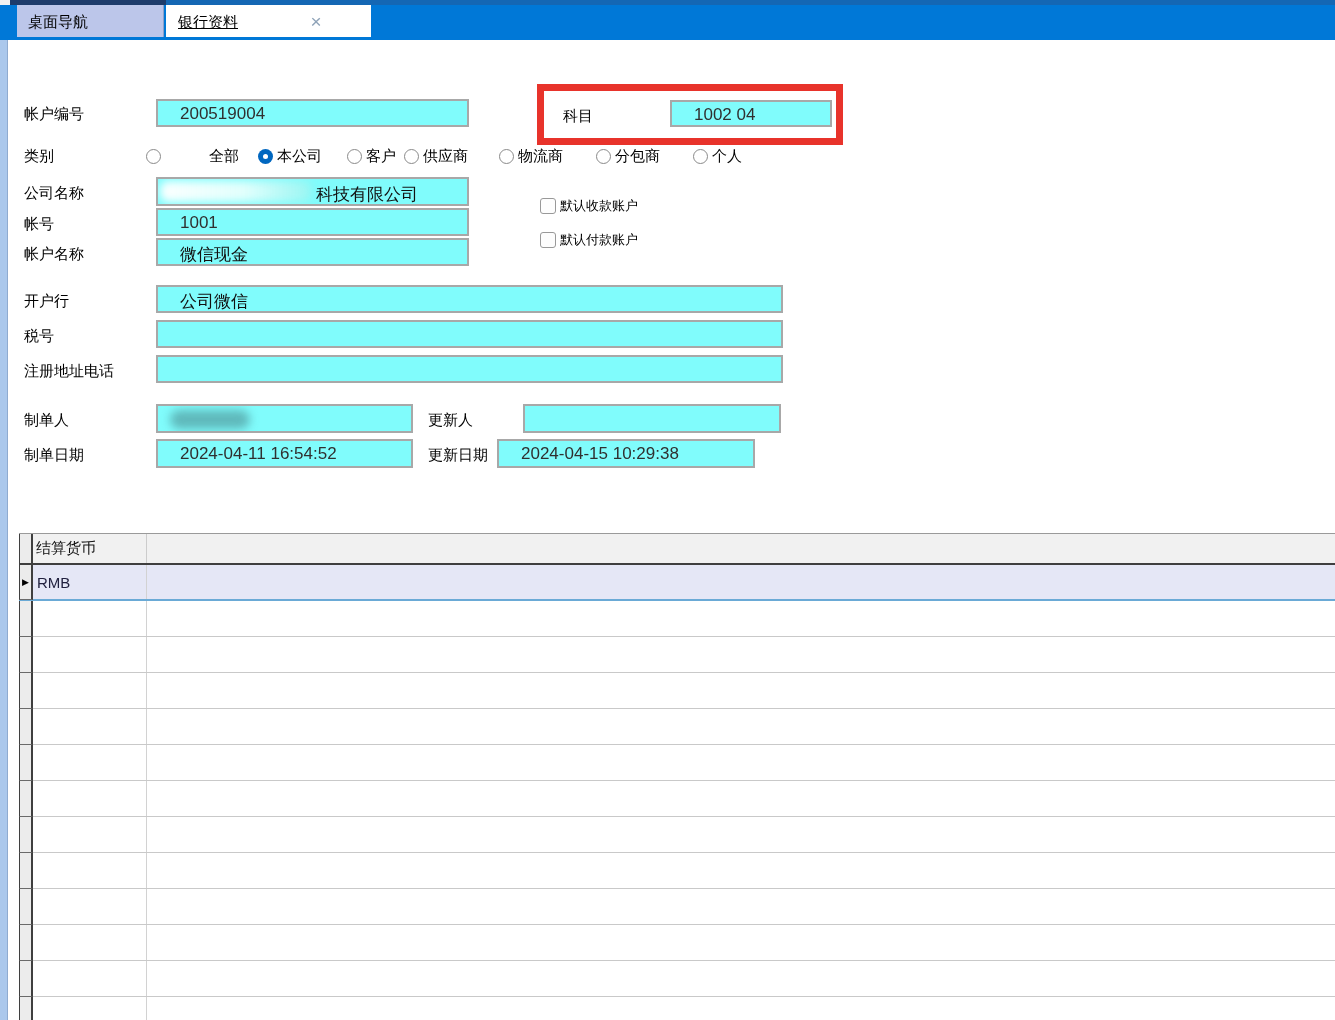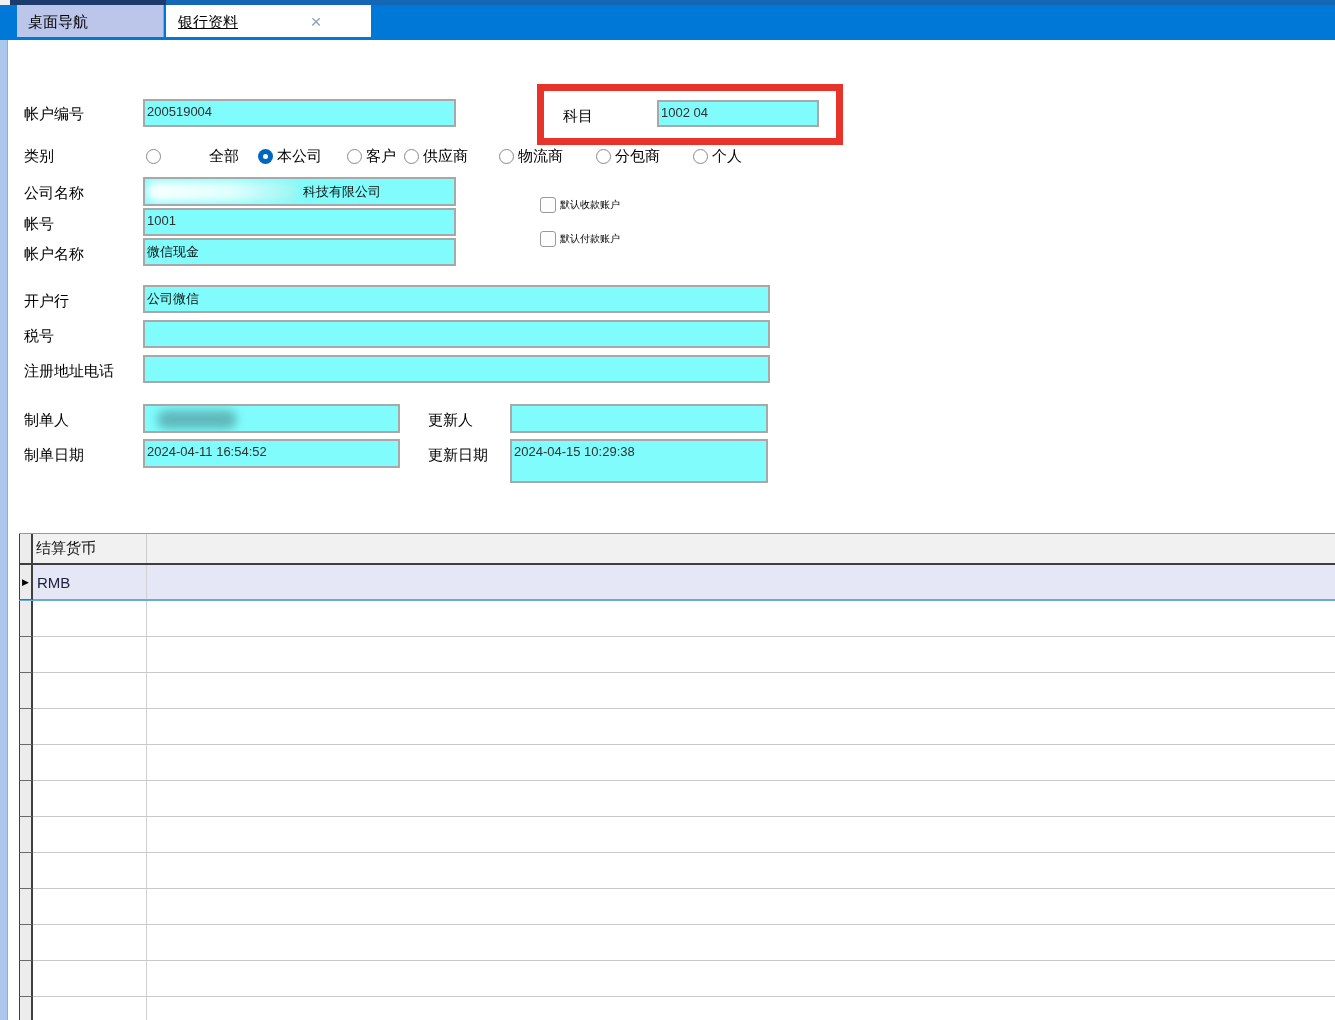--- a/index.html
+++ b/index.html
@@ -19,22 +19,22 @@
   .tab-close{position:absolute;left:138px;top:0px;width:24px;height:34px;text-align:center;
              color:#8fa3b8;font-size:19px;line-height:33px;}
 
   
   .left-strip{position:absolute;left:0;top:40px;width:8px;height:980px;
               background:#abc8ec;border-right:1px solid #8fabd0;box-sizing:border-box;}
 
   
   .lbl{position:absolute;font-size:15px;color:#000;white-space:nowrap;}
   .fld{position:absolute;background:var(--field-bg,#80fcfc);
-       border:2px solid #a8a8a8;box-sizing:border-box;font-size:13px;color:#303030;
-       padding:3px 0 0 2px;overflow:hidden;white-space:nowrap;}
+       border:2px solid #a8a8a8;box-sizing:border-box;font-size:17px;color:#303030;
+       padding:3px 0 0 22px;overflow:hidden;white-space:nowrap;margin-left:13px;}
 
   .company-text{position:absolute;left:158px;top:4px;color:#111;}
   .company-blob{position:absolute;left:2px;top:2px;width:152px;height:21px;border-radius:8px;
        background:linear-gradient(90deg,rgba(255,255,255,.97),rgba(236,255,252,.9) 55%,rgba(170,240,234,.55));
        filter:blur(4px);}
   .creator-blob{position:absolute;left:12px;top:4px;width:80px;height:19px;border-radius:10px;
        background:#57a8ab;opacity:.8;filter:blur(5px);}
 
   
   .radio-row{position:absolute;left:146px;top:145px;display:flex;align-items:center;
@@ -46,21 +46,21 @@
   .radio-opt:nth-child(4){margin-right:31px;}
   .radio-opt:nth-child(5){margin-right:33px;text-align:right;}
   .radio-opt:nth-child(6){margin-right:33px;}
   .radio-circle{width:15px;height:15px;border-radius:50%;border:1px solid #8a8a8a;
                 background:#fff;margin-right:4px;box-sizing:border-box;position:relative;flex:none;}
   .radio-circle.sel{border:none;background:var(--radio-selected,#0067c0);}
   .radio-circle.sel::after{content:"";position:absolute;left:5px;top:5px;width:5px;height:5px;
                 border-radius:50%;background:#fff;}
 
   
-  .chk-row{position:absolute;left:540px;display:flex;align-items:center;font-size:10px;}
+  .chk-row{position:absolute;left:540px;display:flex;align-items:center;font-size:13px;}
   .chk-box{width:16px;height:16px;border:1px solid #999;border-radius:3px;background:#fdfdfd;
            margin-right:4px;box-sizing:border-box;flex:none;}
 
   
   .red-box{position:absolute;left:537px;top:84px;width:306px;height:61px;
            border:7px solid var(--highlight-red,#e8332b);box-sizing:border-box;z-index:6;
            pointer-events:none;}
 
   
   .grid{position:absolute;left:19px;top:533px;width:1316px;height:487px;overflow:hidden;
@@ -128,21 +128,21 @@
   <div class="fld val-dark" style="left:143px;top:238px;width:313px;height:28px;color:#111">微信现金</div>
   <div class="fld" style="left:143px;top:285px;width:627px;height:28px;color:#111">公司微信</div>
   <div class="fld" style="left:143px;top:320px;width:627px;height:28px"></div>
   <div class="fld" style="left:143px;top:355px;width:627px;height:28px"></div>
 
   <div class="fld" style="left:143px;top:404px;width:257px;height:29px">
     <span class="creator-blob"></span>
   </div>
   <div class="fld" style="left:510px;top:404px;width:258px;height:29px"></div>
   <div class="fld" style="left:143px;top:439px;width:257px;height:29px">2024-04-11 16:54:52</div>
-  <div class="fld" style="left:510px;top:439px;width:258px;height:44px">2024-04-15 10:29:38</div>
+  <div class="fld" style="left:484px;top:439px;width:258px;height:29px">2024-04-15 10:29:38</div>
 
   <div class="radio-row">
       <span class="radio-opt">
         <span class="radio-circle"></span>
         <span>全部</span>
       </span>
       <span class="radio-opt">
         <span class="radio-circle sel"></span>
         <span>本公司</span>
       </span>

